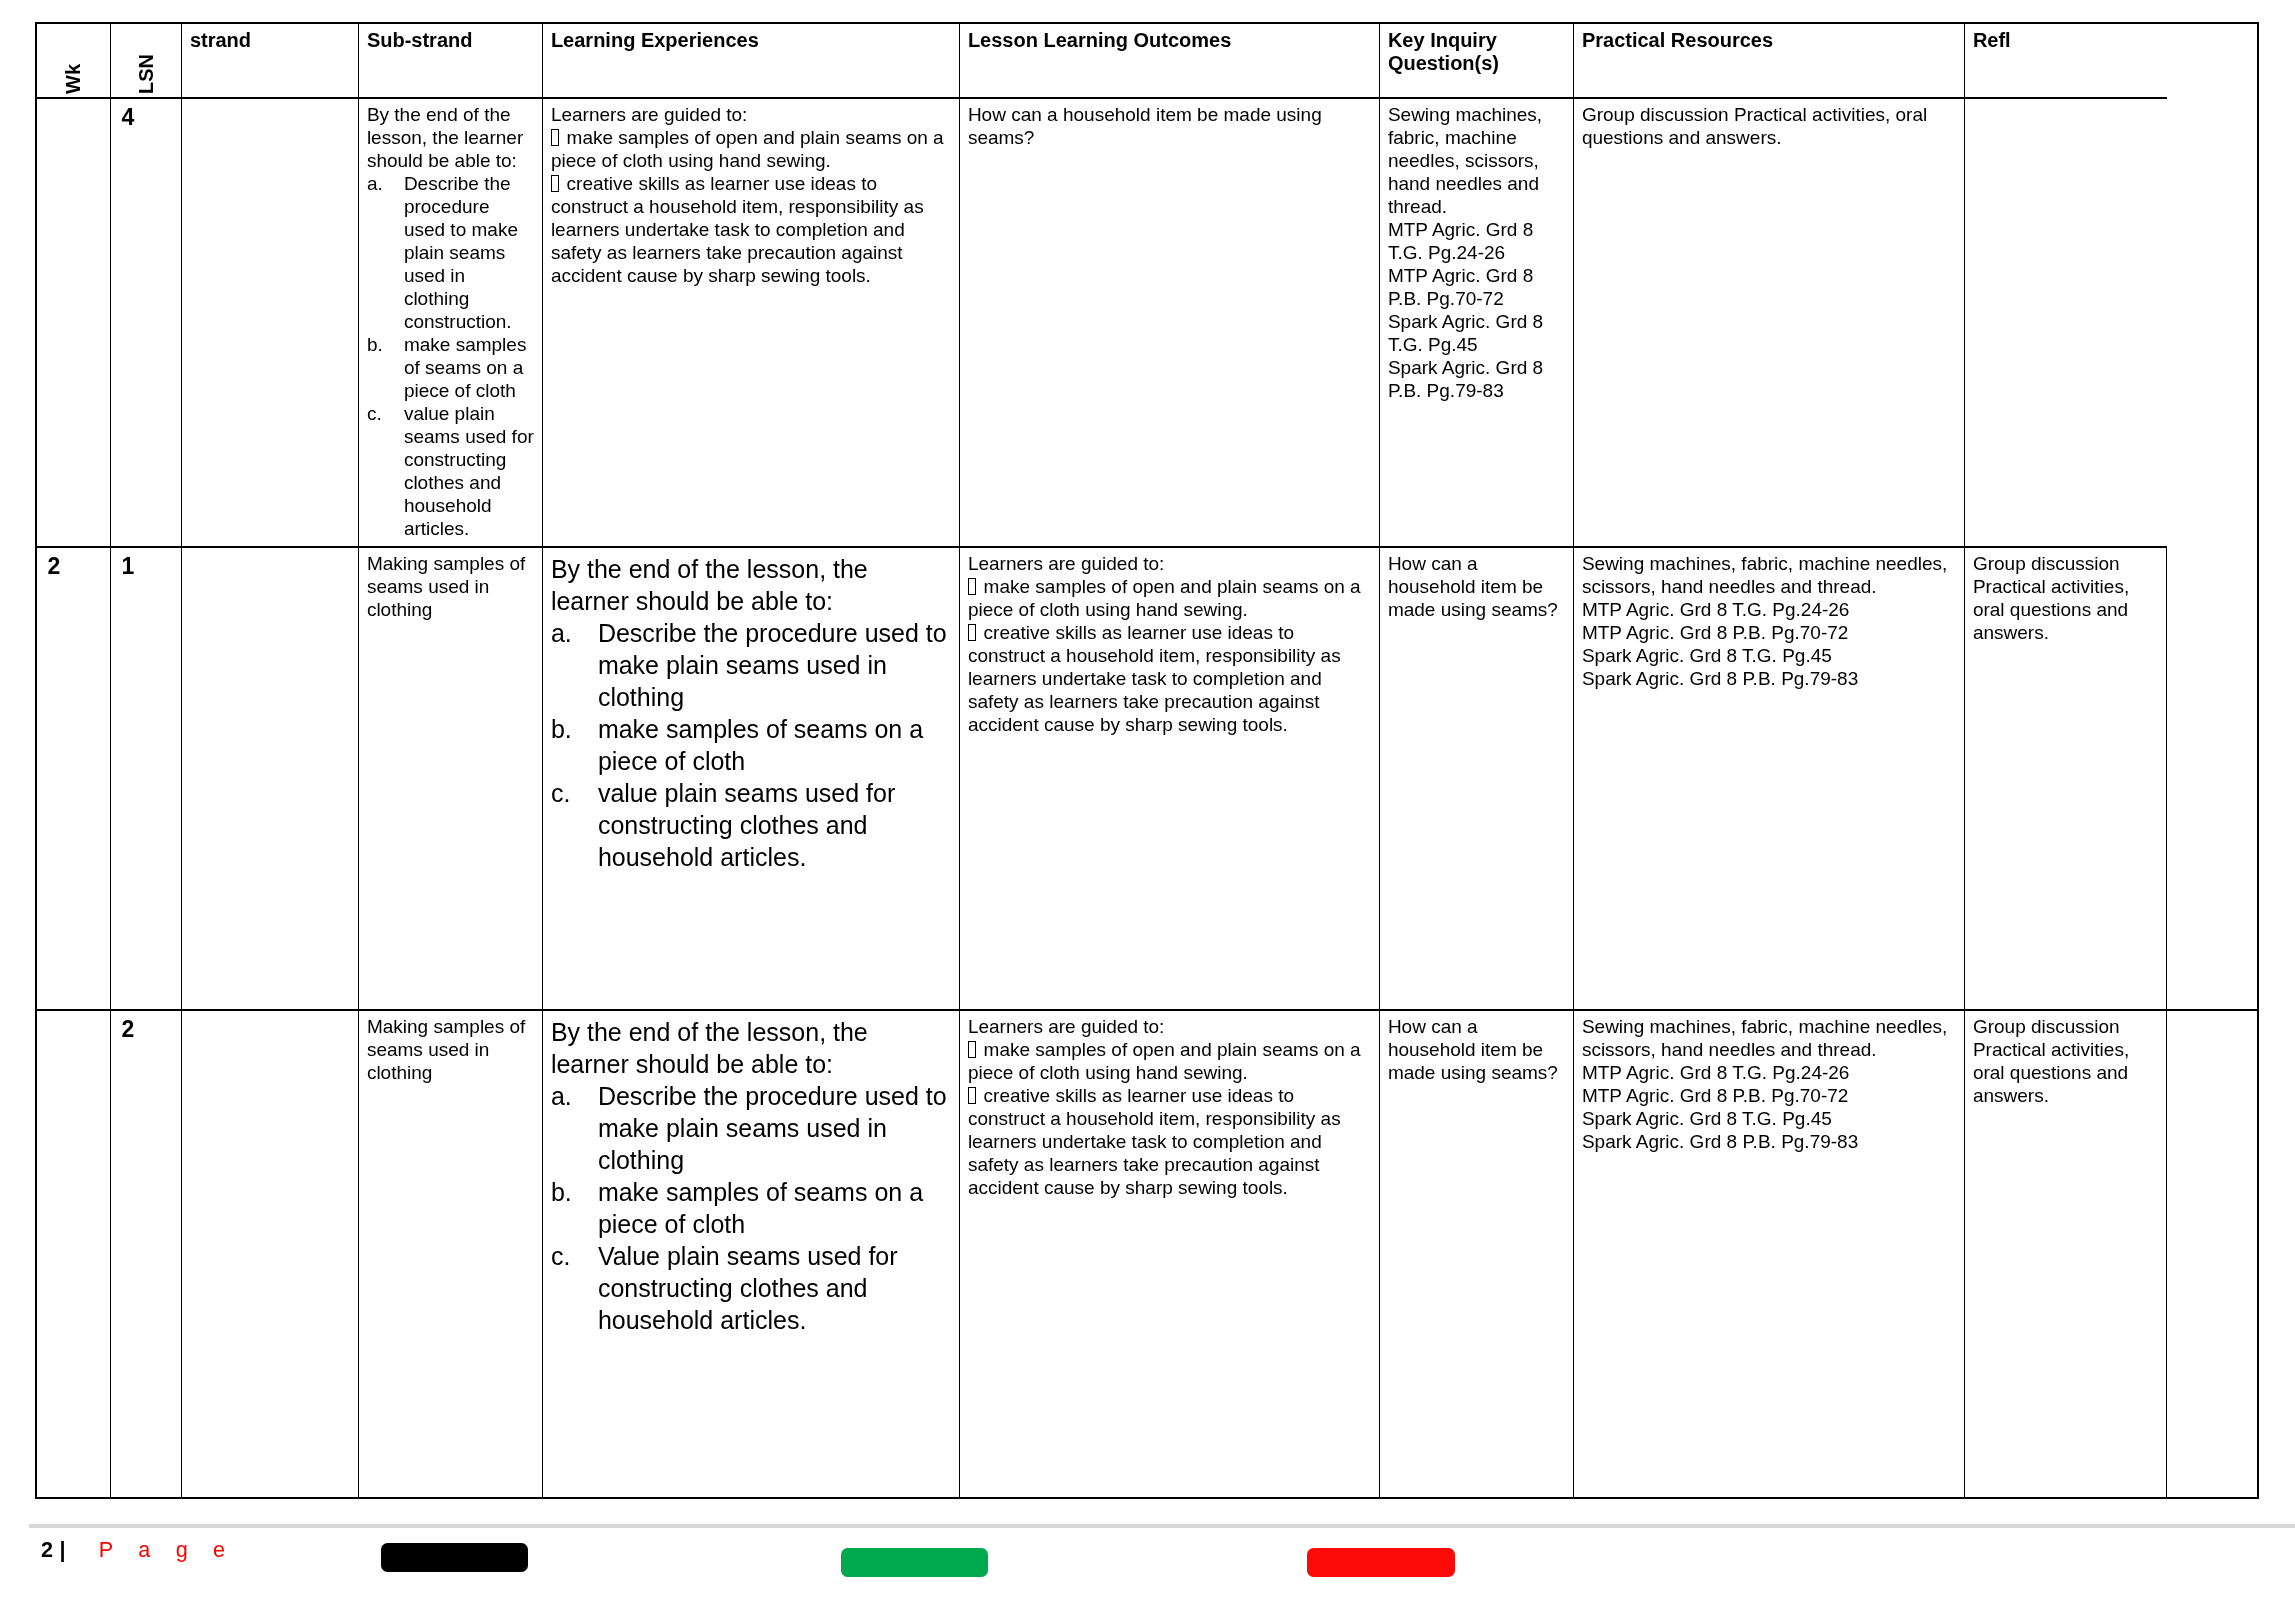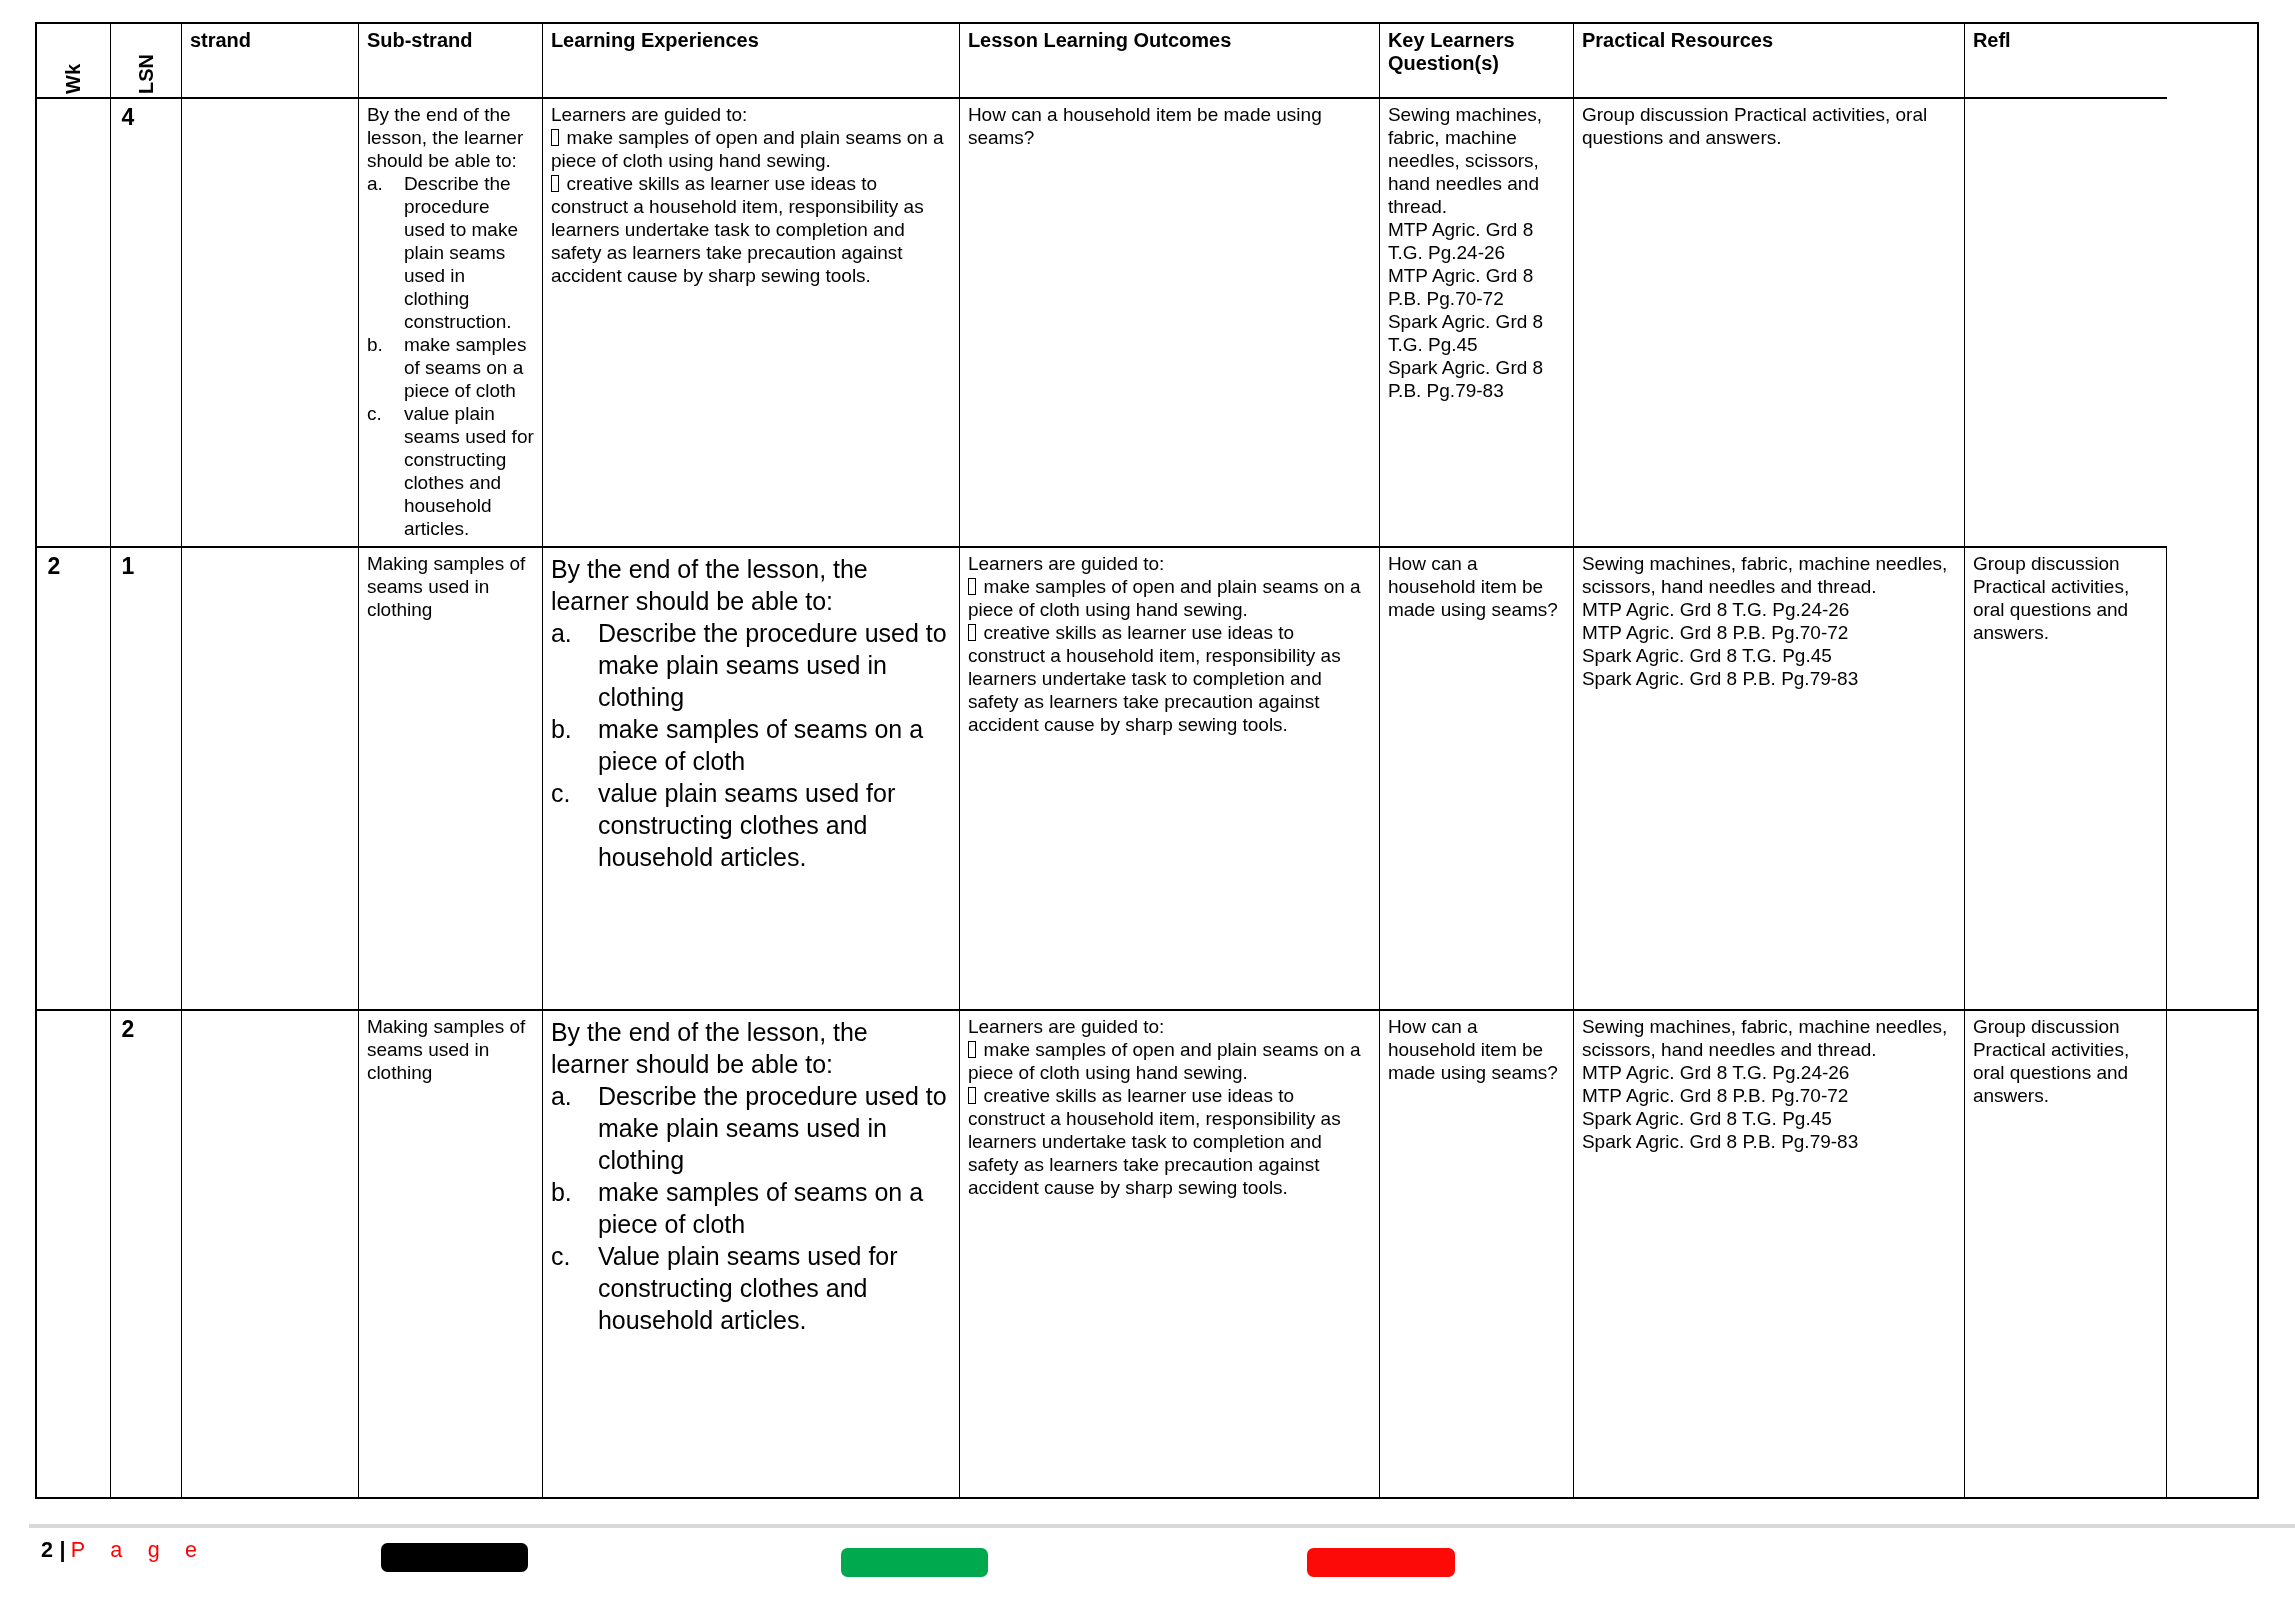--- a/index.html
+++ b/index.html
@@ -35,21 +35,21 @@
   .tofu{display:inline-block;width:8.5px;height:16.4px;border:1.6px solid #000;
         box-sizing:border-box;margin-right:7.2px;vertical-align:-2px;}
 
   .res-gap{}
 
   
   .footer-rule{position:absolute;left:29.4px;top:1524px;width:2266px;height:3.9px;background:#d9d9d9;}
   .footer-text{position:absolute;left:41px;top:1538px;font-size:21.6px;line-height:1.1;white-space:nowrap;}
   .pg-num{font-weight:bold;color:#000;}
   .pg-sep{color:#000;font-weight:bold;padding:0 5.2px 0 6.5px;}
-  .pg-label{color:#ff0000;letter-spacing:0.45em;}
+  .pg-label{color:#ff0000;letter-spacing:0.45em;margin-left:28px;}
 
   .swatch{position:absolute;height:29.4px;border-radius:6.5px;}
   .swatch-black{left:381px;top:1543px;width:147px;}
   .swatch-green{left:841px;top:1548px;width:147px;}
   .swatch-red{left:1307px;top:1548px;width:148px;}
 </style>
 </head>
 <body>
 
 <div class="page">
@@ -60,21 +60,21 @@
       <div class="cell vcell">
           <span class="vtext">Wk</span>
         </div>
       <div class="cell vcell">
           <span class="vtext">LSN</span>
         </div>
       <div class="cell">strand</div>
       <div class="cell">Sub-strand</div>
       <div class="cell">Learning Experiences</div>
       <div class="cell">Lesson Learning Outcomes</div>
-      <div class="cell">Key Learners Question(s)</div>
+      <div class="cell">Key Inquiry Question(s)</div>
       <div class="cell">Practical Resources</div>
       <div class="cell">Refl</div>
     </div>
 
     <div class="trow row1">
       <div class="cell body-cell num-cell"></div>
       <div class="cell body-cell num-cell">4</div>
       <div class="cell body-cell"></div>
       <div class="cell body-cell outcomes-cell">
         <div class="para">By the end of the lesson, the learner should be able to:</div>

